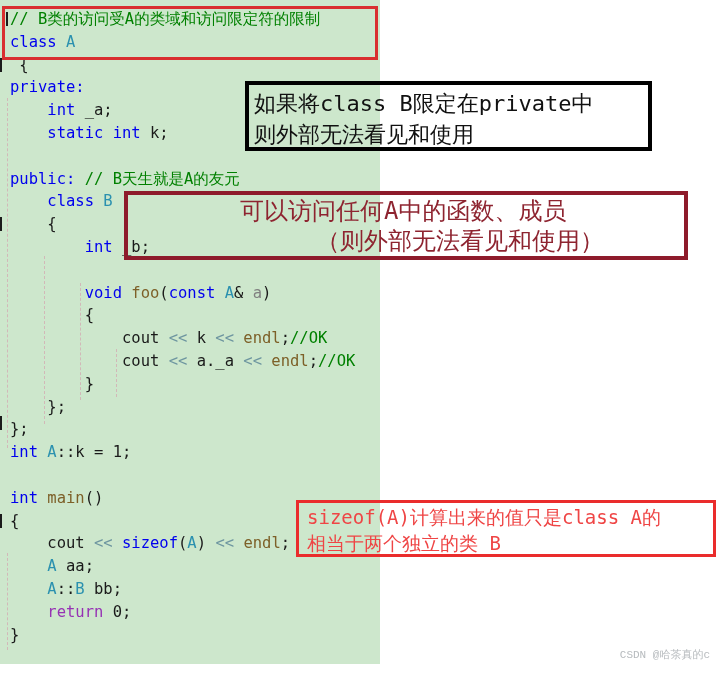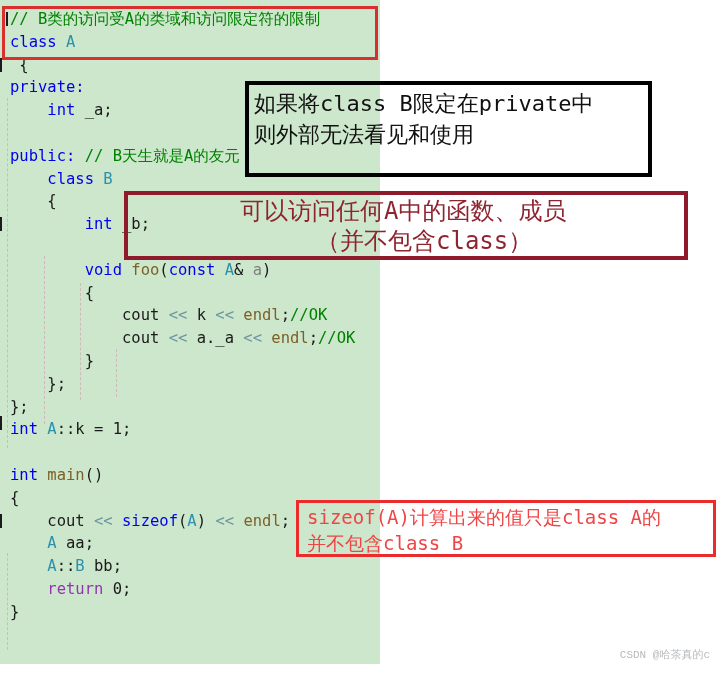--- a/index.html
+++ b/index.html
@@ -35,21 +35,21 @@
   .tok-pu{color:var(--returnkw,#9632b4);}
   
   .note{position:absolute;box-sizing:border-box;background:transparent;z-index:4;}
   .note-line{white-space:pre;}
   .box-top-comments{
     left:2px;top:6px;width:376px;height:54px;
     border:3px solid var(--box1-border,#d92f2f);
     pointer-events:none;
   }
   .box-black{
-    left:245px;top:81px;width:407px;height:96px;
+    left:245px;top:81px;width:407px;height:70px;
     border:4px solid var(--box2-border,#000000);
     color:var(--box2-text,#111111);
     font-size:22px;line-height:31px;
     padding:3px 1px 0 5px;
   }
   .box-maroon{
     left:100px;top:191px;width:564px;height:69px;
     border:4px solid var(--box3-border,#8e1b2b);
     color:var(--box3-text,#8e2430);
     font-size:24px;line-height:30px;
@@ -91,20 +91,21 @@
   <div class="tick" style="left:0;top:217px;"></div>
   <div class="tick" style="left:0;top:416px;"></div>
   <div class="tick" style="left:0;top:514px;"></div>
 
   <div class="code">
       <div class="code-line"><span class="tok-cm">// B类的访问受A的类域和访问限定符的限制</span></div>
       <div class="code-line"><span class="tok-kw">class</span><span class="tok-pl"> </span><span class="tok-ty">A</span></div>
       <div class="code-line"><span class="tok-pl"> {</span></div>
       <div class="code-line"><span class="tok-kw">private:</span></div>
       <div class="code-line"><span class="tok-pl">    </span><span class="tok-kw">int</span><span class="tok-pl"> _a;</span></div>
+      <div class="code-line"><span class="tok-pl">    </span><span class="tok-kw">static</span><span class="tok-pl"> </span><span class="tok-kw">int</span><span class="tok-pl"> k;</span></div>
       <div class="code-line">&nbsp;</div>
       <div class="code-line"><span class="tok-kw">public:</span><span class="tok-pl"> </span><span class="tok-cm">// B天生就是A的友元</span></div>
       <div class="code-line"><span class="tok-pl">    </span><span class="tok-kw">class</span><span class="tok-pl"> </span><span class="tok-ty">B</span></div>
       <div class="code-line"><span class="tok-pl">    {</span></div>
       <div class="code-line"><span class="tok-pl">        </span><span class="tok-kw">int</span><span class="tok-pl"> _b;</span></div>
       <div class="code-line">&nbsp;</div>
       <div class="code-line"><span class="tok-pl">        </span><span class="tok-kw">void</span><span class="tok-pl"> </span><span class="tok-fn">foo</span><span class="tok-pl">(</span><span class="tok-kw">const</span><span class="tok-pl"> </span><span class="tok-ty">A</span><span class="tok-pl">&amp; </span><span class="tok-pm">a</span><span class="tok-pl">)</span></div>
       <div class="code-line"><span class="tok-pl">        {</span></div>
       <div class="code-line"><span class="tok-pl">            cout </span><span class="tok-op">&lt;&lt;</span><span class="tok-pl"> k </span><span class="tok-op">&lt;&lt;</span><span class="tok-pl"> </span><span class="tok-fn">endl</span><span class="tok-pl">;</span><span class="tok-cm">//OK</span></div>
       <div class="code-line"><span class="tok-pl">            cout </span><span class="tok-op">&lt;&lt;</span><span class="tok-pl"> a._a </span><span class="tok-op">&lt;&lt;</span><span class="tok-pl"> </span><span class="tok-fn">endl</span><span class="tok-pl">;</span><span class="tok-cm">//OK</span></div>
@@ -124,23 +125,23 @@
 
   <div class="note box-top-comments"></div>
 
   <div class="note box-black">
     <div class="note-line">如果将class B限定在private中</div>
     <div class="note-line">则外部无法看见和使用</div>
   </div>
 
   <div class="note box-maroon">
     <div class="note-line m1">可以访问任何A中的函数、成员</div>
-    <div class="note-line m2">（并不包含class）</div>
+    <div class="note-line m2">（则外部无法看见和使用）</div>
   </div>
 
   <div class="note box-red">
     <div class="note-line">sizeof(A)计算出来的值只是class A的</div>
-    <div class="note-line">并不包含class B</div>
+    <div class="note-line">相当于两个独立的类 B</div>
   </div>
 
   <div class="watermark">CSDN @哈茶真的c</div>
 
 </div>
 
 </body></html>

